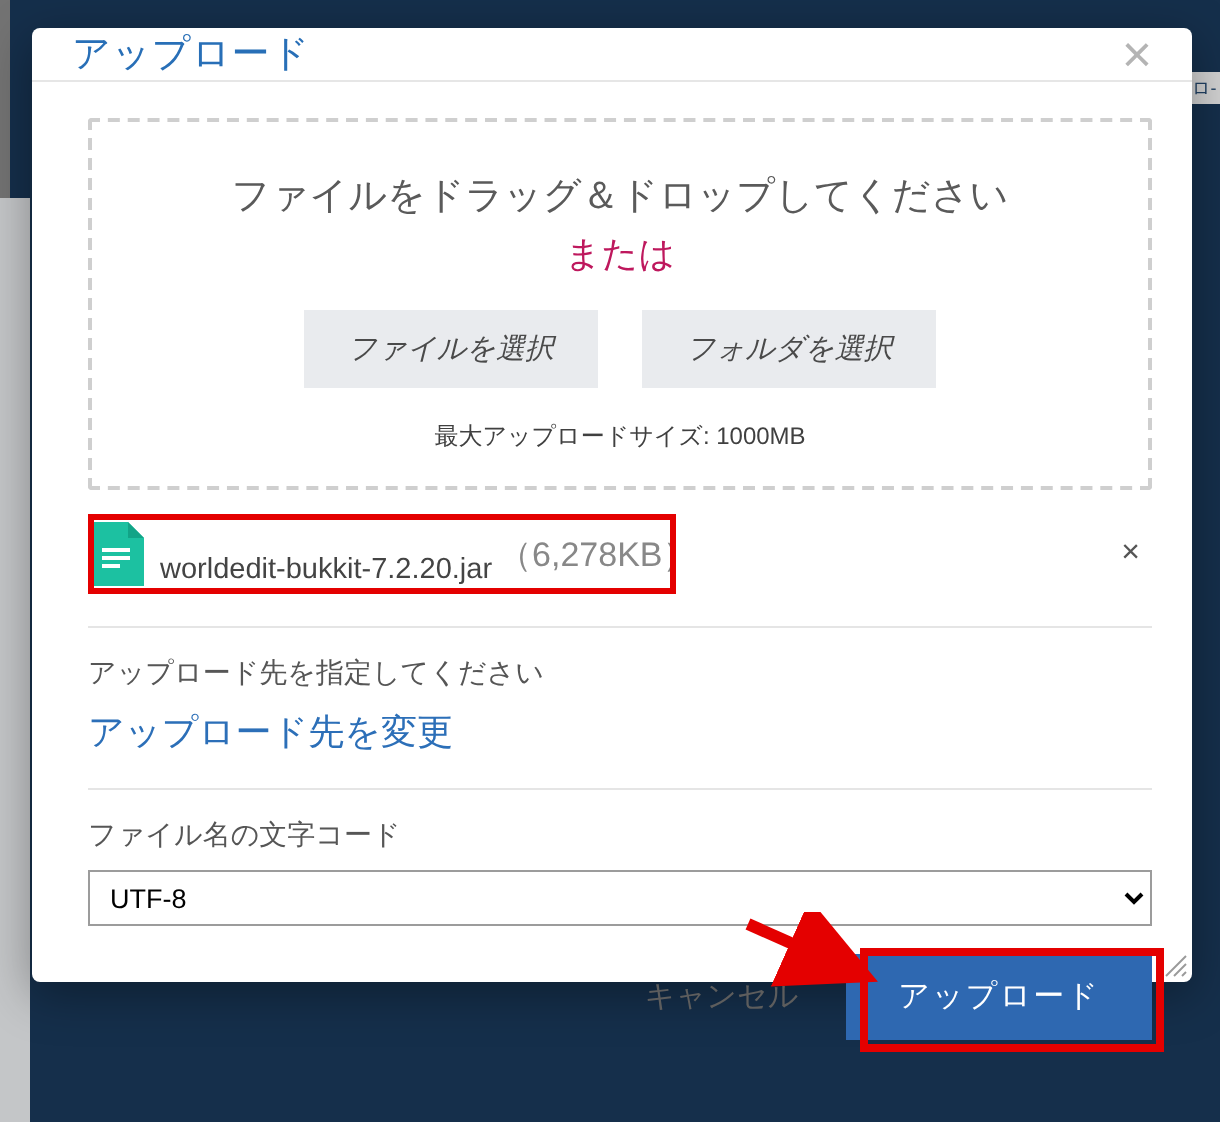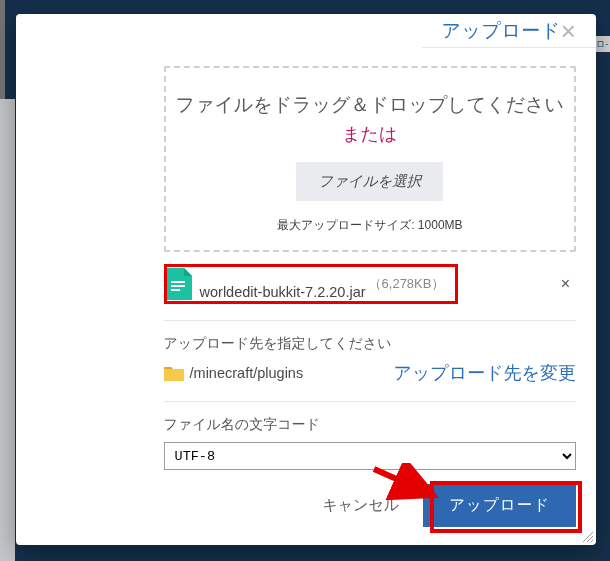--- a/index.html
+++ b/index.html
@@ -2,53 +2,53 @@
 <html><head>
 <meta charset="utf-8">
 <style>
   * { box-sizing: border-box; margin: 0; padding: 0; }
   html, body { width: 610px; height: 561px; font-family: "Hiragino Kaku Gothic ProN", "Meiryo", sans-serif; background: #1a3a5c; overflow: hidden; }
   .backdrop { position: absolute; inset: 0; background: rgba(0,0,0,0.18); }
   .bg-stripe { position:absolute; left:0; top:0; width:5px; height:561px; background:#8d8d8d; }
   .bg-stripe2 { position:absolute; right:0; top:36px; width:14px; height:16px; background:#fff; color:#29507a; font-size:9px; line-height:16px; text-align:right; padding-right:2px;}
   .bg-tail { position:absolute; left:0; top:99px; width:15px; height:462px; background:#f0f2f5; }
 
-  .modal { position: absolute; top: 14px; left: 16px; width: 580px; height: 531px; background: #fff; border-radius: 4px; box-shadow: 0 6px 24px rgba(0,0,0,0.35); display:flex; flex-direction:column;align-items:flex-end; }
+  .modal { position: absolute; top: 14px; left: 16px; width: 580px; height: 477px; background: #fff; border-radius: 4px; box-shadow: 0 6px 24px rgba(0,0,0,0.35); display:flex; flex-direction:column; }
   .modal-header { height: 54px; display:flex; align-items:center; justify-content:space-between; padding: 0 20px; border-bottom: 1px solid #e6e6e6; }
   .modal-title { color:#286fb7; font-size:19px; font-weight:400; letter-spacing:0.5px; }
   .close { font-size:26px; color:#b4b4b4; cursor:pointer; line-height:1; }
 
   .modal-body { padding: 18px 20px 0 28px; flex:1; }
 
   .dropzone { border: 2px dashed #cfcfcf; border-radius:2px; padding: 24px 10px 16px 10px; text-align:center; }
   .dz-heading { color:#5a5a5a; font-size:19px; }
   .dz-or { color:#be185d; font-size:18px; margin-top:4px; }
   .dz-buttons { margin-top:16px; display:flex; gap:22px; justify-content:center; }
   .btn-gray { background:#e9ebee; border:none; color:#4a4a4a; font-size:14.5px; padding:10px 22px; cursor:pointer;font-style:italic; }
   .dz-limit { margin-top:16px; font-size:12px; color:#404040; }
 
   .file-row-wrap { position:relative; margin-top:12px; }
   .file-row { display:flex; align-items:center; height:40px; padding-right:28px; }
   .file-icon { width:28px; height:32px; margin-right:8px; position:relative; }
   .file-icon svg { display:block; }
   .file-name { color:#444; font-size:14.5px;margin-top:16px; }
-  .file-size { color:#888; font-size:13px; margin-left:3px; }
+  .file-size { color:#888; font-size:17px; margin-left:3px; }
   .file-remove { position:absolute; right:6px; top:50%; transform:translateY(-50%); font-size:16px; color:#555; cursor:pointer; }
   .highlight-red { position:absolute; left:0; top:0; width:294px; height:40px; border:3px solid #e40000; pointer-events:none; }
 
   .divider { border:none; border-top:1px solid #e5e5e5; margin:16px 0 14px 0; }
 
   .section-label { color:#565656; font-size:14px; margin-bottom:8px; }
   .dest-row { display:flex; align-items:center; justify-content:space-between; }
   .dest-left { display:flex; align-items:center; gap:6px; }
   .folder-icon { width:20px; height:16px; }
   .dest-path { color:#4a4a4a; font-size:14.5px; }
   .change-link { color:#2c6fb8; font-size:18px; cursor:pointer; font-weight:500; }
 
-  .enc-row select { width:100%; height:28px; border:1px solid #9c9c9c; background:#fff; font-size:13.5px; padding:0 6px;font-family:Liberation Mono, monospace; }
+  .enc-row select { width:100%; height:28px; border:1px solid #9c9c9c; background:#fff; font-size:13.5px; padding:0 6px; }
 
   .modal-footer { padding: 14px 20px 18px 20px; display:flex; justify-content:flex-end; align-items:center; gap:18px; position:relative; }
   .btn-cancel { background:none; border:none; color:#5d5d5d; font-size:15px; cursor:pointer; padding:8px 6px; }
   .btn-primary { background:#2e68b1; color:#fff; border:none; font-size:15.5px; padding:11px 26px; cursor:pointer; letter-spacing:1px; }
   .primary-highlight { position:absolute; right:14px; bottom:12px; width:152px; height:52px; border:4px solid #e40000; pointer-events:none; }
 
   .arrow { position:absolute; right:156px; bottom:42px; width:70px; height:40px; pointer-events:none; }
 
   .resize-grip { position:absolute; right:2px; bottom:2px; width:14px; height:14px; }
   .resize-grip svg { display:block; }
@@ -68,20 +68,21 @@
     <div class="close">×</div>
   </div>
 
   <div class="modal-body">
 
     <div class="dropzone">
       <div class="dz-heading">ファイルをドラッグ＆ドロップしてください</div>
       <div class="dz-or">または</div>
       <div class="dz-buttons">
         <button class="btn-gray">ファイルを選択</button>
+        <button class="btn-gray">フォルダを選択</button>
       </div>
       <div class="dz-limit">最大アップロードサイズ: 1000MB</div>
     </div>
 
     <div class="file-row-wrap">
       <div class="file-row">
         <span class="file-icon">
           <svg width="28" height="32" viewBox="0 0 28 32">
             <path d="M2 0 L20 0 L28 8 L28 32 L2 32 Z" fill="#1cc1a1"></path>
             <path d="M20 0 L28 8 L20 8 Z" fill="#12a487"></path>
@@ -94,29 +95,20 @@
         <span class="file-size">（6,278KB）</span>
       </div>
       <span class="file-remove">×</span>
       <div class="highlight-red"></div>
     </div>
 
     <hr class="divider">
 
     <div class="section-label">アップロード先を指定してください</div>
     <div class="dest-row">
-      <div class="dest-left">
-        <span class="folder-icon">
-          <svg width="20" height="16" viewBox="0 0 20 16">
-            <path d="M0 2 L7 2 L9 4 L20 4 L20 16 L0 16 Z" fill="#f7c948"></path>
-            <path d="M0 2 L7 2 L9 4 L0 4 Z" fill="#e0a82e"></path>
-          </svg>
-        </span>
-        <span class="dest-path">/minecraft/plugins</span>
-      </div>
       <span class="change-link">アップロード先を変更</span>
     </div>
 
     <hr class="divider">
 
     <div class="section-label">ファイル名の文字コード</div>
     <div class="enc-row">
       <select>
         <option>UTF-8</option>
       </select>

